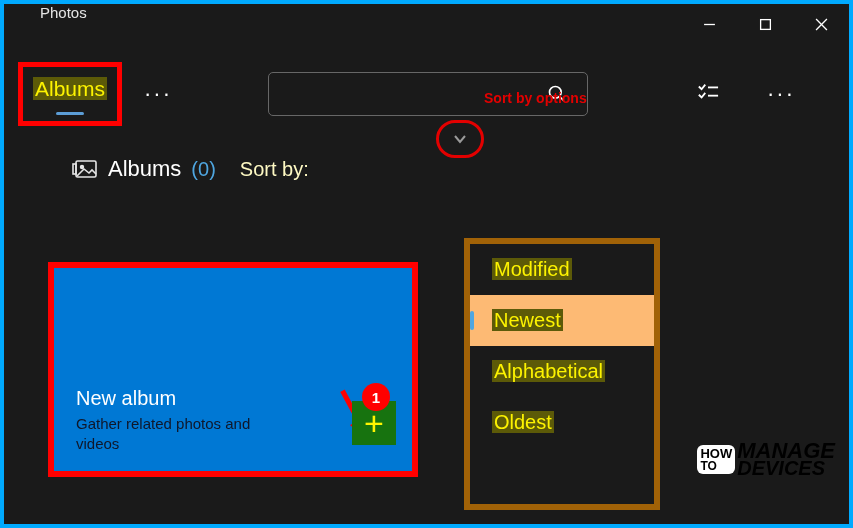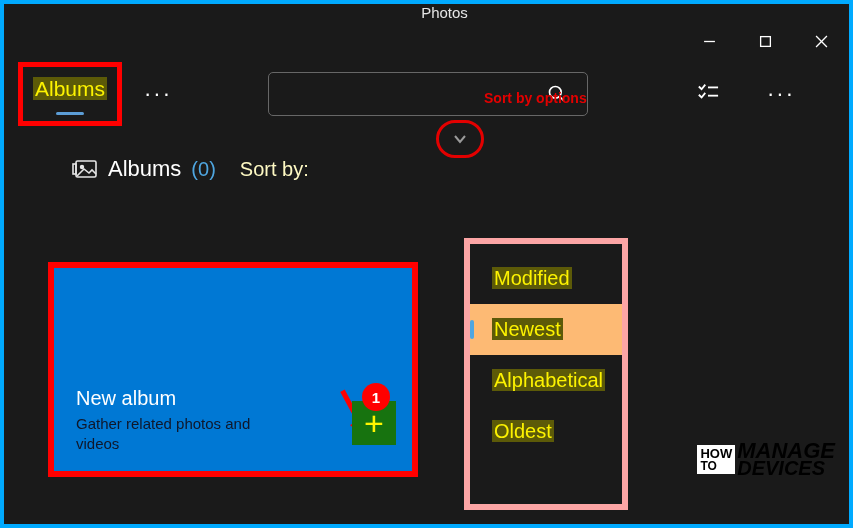--- a/index.html
+++ b/index.html
@@ -13,25 +13,23 @@
     .frame {
       position: absolute;
       top: 0; left: 0;
       width: 853px; height: 528px;
       border: 4px solid #00aaff;
       background: #1a1a1a;
       overflow: hidden;
     }
     .titlebar {
       display: flex;
-      align-items: center;
       height: 40px;
       padding: 0 0 0 36px;
       color: #fff;
-      flex-direction: column;
     }
     .titlebar .title { font-size: 15px; color: #e6e6e6; }
     .winctrls {
       margin-left: auto;
       display: flex;
     }
     .winctrls div {
       width: 56px; height: 40px;
       display: flex; align-items: center; justify-content: center;
       color: #fff;
@@ -141,25 +139,25 @@
       font-size: 15px; font-weight: 700;
     }
     .arrow {
       position: absolute;
       right: 30px; top: 128px;
       transform: rotate(35deg);
     }
     .dropdown {
       position: absolute;
       left: 460px; top: 234px;
-      width: 164px; height: 272px;
-      border: 6px solid #fca5a5;
+      width: 196px; height: 272px;
+      border: 6px solid #a16207;
       background: #1a1a1a;
       display: flex; flex-direction: column;
-      padding: 9px 0;
+      padding: 0 0;
     }
     .dropdown .opt {
       padding: 14px 22px;
       font-size: 20px;
       color: #fdf300;
       position: relative;
     }
     .dropdown .opt span {
       background: #5c5a08;
       padding: 0 2px;
@@ -175,21 +173,21 @@
     }
     .logo {
       position: absolute;
       right: 14px; bottom: 48px;
       display: flex; align-items: center;
       font-family: Arial, sans-serif;
       font-weight: 900;
       color: #000;
     }
     .logo .box {
-      background: #fff; font-size: 13px; line-height: 1; padding: 2px 3px; display: flex; flex-direction: column; margin-right: 2px;
+      background: #fff; font-size: 13px; line-height: 1; padding: 2px 3px; display: flex; flex-direction: column; margin-right: 2px; border-radius: 6px;
     }
     .logo .small { font-size: 12px; }
     .logo .main-text { font-size: 22px; line-height: 0.8; font-style: italic; }
     .logo .main-text .dev { font-size: 20px; }
   </style>
 </head>
 <body>
 
 <div class="frame">
 

